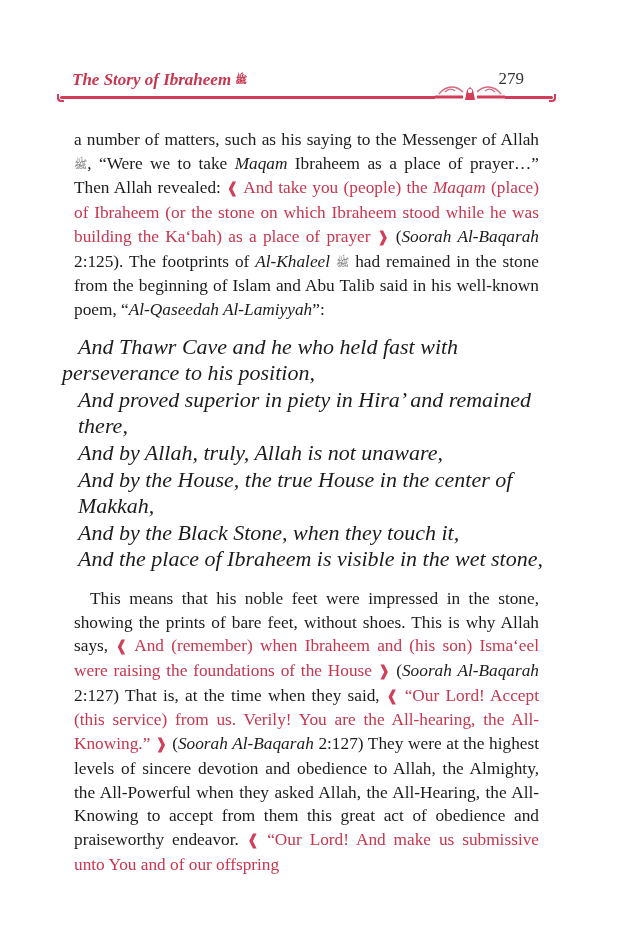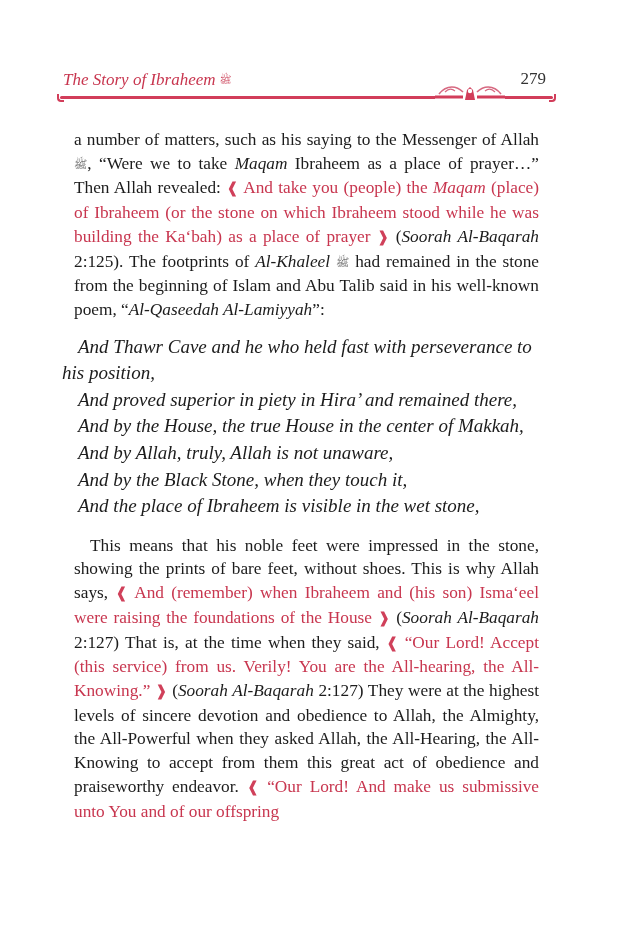--- a/index.html
+++ b/index.html
@@ -2,36 +2,36 @@
 <html><head>
 <meta charset="utf-8">
 <style>
   html, body { margin:0; padding:0; }
   body {
     width:623px; height:928px; background:#ffffff; position:relative; overflow:hidden;
     font-family: "Liberation Serif", "DejaVu Serif", serif; color:#1c1c1c;
   }
   .header { position:absolute; left:60px; top:66px; width:493px; height:36px; }
   .running-title {
-    position:absolute; left:3px; top:4px; font-style:italic; font-size:17px; color:#c8364f;
+    position:absolute; left:12px; top:4px; font-style:italic; font-size:17px; color:#c8364f;font-weight:bold;
   }
   .pbuh { font-size:10px; color:#c8364f; vertical-align:2px; margin-left:4px; font-style:normal; }
-  .page-num { position:absolute; right:7px; top:3px; font-size:17px; color:#333; }
+  .page-num { position:absolute; right:29px; top:3px; font-size:17px; color:#333; }
   .rule { position:absolute; left:0; top:30px; width:493px; height:3px; background:#d23d5a; border-radius:2px; }
   .rule-end-l { position:absolute; left:-3px; top:28px; width:5px; height:6px; border-left:2px solid #d23d5a; border-bottom:2px solid #d23d5a; border-radius:0 0 0 4px; }
   .rule-end-r { position:absolute; right:-3px; top:28px; width:5px; height:6px; border-right:2px solid #d23d5a; border-bottom:2px solid #d23d5a; border-radius:0 0 4px 0; }
   .ornament { position:absolute; left:375px; top:16px; width:70px; height:18px; }
 
   .content { position:absolute; left:62px; top:116px; width:489px; font-size:17.3px; line-height:23.7px; }
   .para { margin:12px; text-align:justify; }
   .para.indent { text-indent:16px; }
   .q { color:#c8364f; }
   .br { color:#d0405a; font-size:15px; }
   i { font-style:italic; }
-  .poem { margin:9px 0 14px 0; font-style:italic; font-size:19px; line-height:26.6px; }
+  .poem { margin:9px 0 14px 0; font-style:italic; font-size:22px; line-height:26.6px; }
   .poem div { padding-left:16px; }
   .poem div.wrap { padding-left:0; text-indent:16px; }
   .ar { font-size:11px; color:#555; vertical-align:1px; }
 </style>
 </head>
 <body>
 
 <div class="header">
   <span class="running-title"><span>The Story of Ibraheem</span><span class="pbuh">ﷺ</span></span>
   <span class="page-num">279</span>
@@ -47,20 +47,20 @@
     <path d="M0 15 H28 M42 15 H70" stroke="#d23d5a" stroke-width="3"></path>
   </svg>
 </div>
 
 <div class="content">
   <p class="para"><span>a number of matters, such as his saying to the Messenger of Allah </span><span class="ar">ﷺ</span><span>, “Were we to take </span><i>Maqam</i><span> Ibraheem as a place of prayer…” Then Allah revealed: </span><span class="br">❰</span><span class="q"><span> And take you (people) the </span><i>Maqam</i><span> (place) of Ibraheem (or the stone on which Ibraheem stood while he was building the Ka‘bah) as a place of prayer </span></span><span class="br">❱</span><span> (</span><i>Soorah Al-Baqarah</i><span> 2:125). The footprints of </span><i>Al-Khaleel</i> <span class="ar">ﷺ</span><span> had remained in the stone from the beginning of Islam and Abu Talib said in his well-known poem, “</span><i>Al-Qaseedah Al-Lamiyyah</i><span>”:</span></p>
 
   <div class="poem">
     <div class="wrap">And Thawr Cave and he who held fast with perseverance to his position,</div>
     <div>And proved superior in piety in Hira’ and remained there,</div>
+    <div>And by Allah, truly, Allah is not unaware,</div>
     <div>And by the House, the true House in the center of Makkah,</div>
-    <div>And by Allah, truly, Allah is not unaware,</div>
     <div>And by the Black Stone, when they touch it,</div>
     <div>And the place of Ibraheem is visible in the wet stone,</div>
   </div>
 
   <p class="para indent"><span>This means that his noble feet were impressed in the stone, showing the prints of bare feet, without shoes. This is why Allah says, </span><span class="br">❰</span><span class="q"> And (remember) when Ibraheem and (his son) Isma‘eel were raising the foundations of the House </span><span class="br">❱</span><span> (</span><i>Soorah Al-Baqarah</i><span> 2:127) That is, at the time when they said, </span><span class="br">❰</span><span class="q"> “Our Lord! Accept (this service) from us. Verily! You are the All-hearing, the All-Knowing.” </span><span class="br">❱</span><span> (</span><i>Soorah Al-Baqarah</i><span> 2:127) They were at the highest levels of sincere devotion and obedience to Allah, the Almighty, the All-Powerful when they asked Allah, the All-Hearing, the All-Knowing to accept from them this great act of obedience and praiseworthy endeavor. </span><span class="br">❰</span><span class="q"> “Our Lord! And make us submissive unto You and of our offspring</span></p>
 </div>
 
 </body></html>

